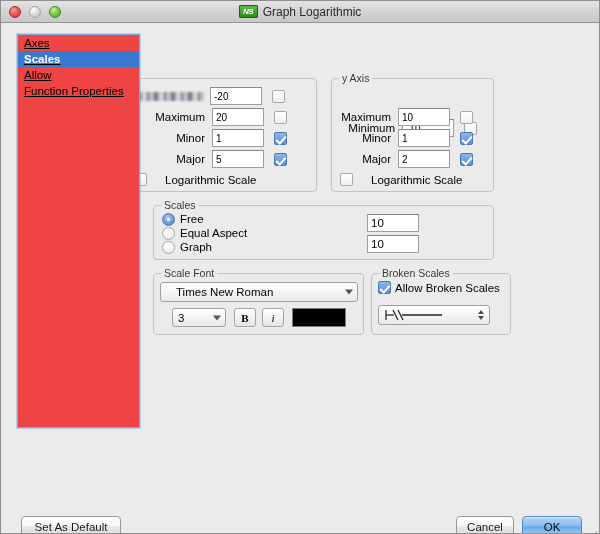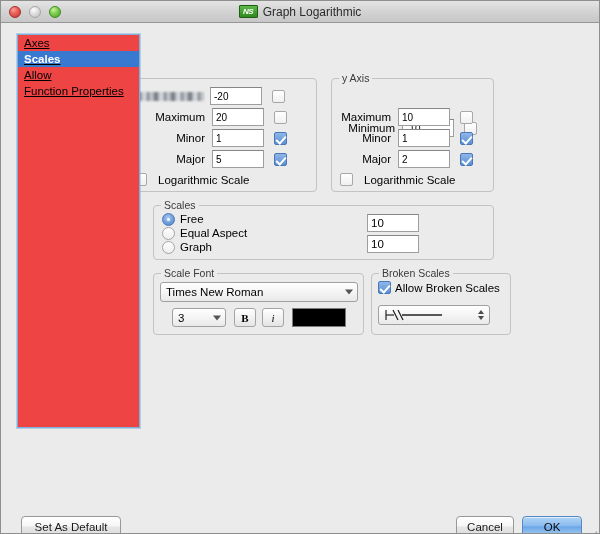--- a/index.html
+++ b/index.html
@@ -208,21 +208,21 @@
     border: solid #ffffff;
     border-width: 0 2px 2px 0;
     transform: rotate(42deg);
   }
   .log-row {
     position: absolute;
     left: 8px;
     bottom: 5px;
     display: flex;
     align-items: center;
-    gap: 11px;
+    gap: 18px;
     text-align: center;
   }
   .log-row .cbox { margin-left: 0; }
   .log-label { font-size: 11.5px; }
 
   
   .garbled {
     width: 70px;
     height: 9px;
     margin-right: 6px;
@@ -301,21 +301,21 @@
     left: 6px;
     top: 8px;
     width: 198px;
     height: 20px;
     box-sizing: border-box;
     border: 1px solid #a0a0a0;
     border-radius: 3px;
     background: linear-gradient(to bottom, #ffffff 0%, #f4f4f4 52%, #e9e9e9 100%);
     display: flex;
     align-items: center;
-    padding-left: 5px;
+    padding-left: 15px;
     font-size: 11.5px;
   }
   .combo-arrow {
     position: absolute;
     right: 4px;
     top: 50%;
     transform: translateY(-50%);
     width: 0; height: 0;
     border-left: 4px solid transparent;
     border-right: 4px solid transparent;

